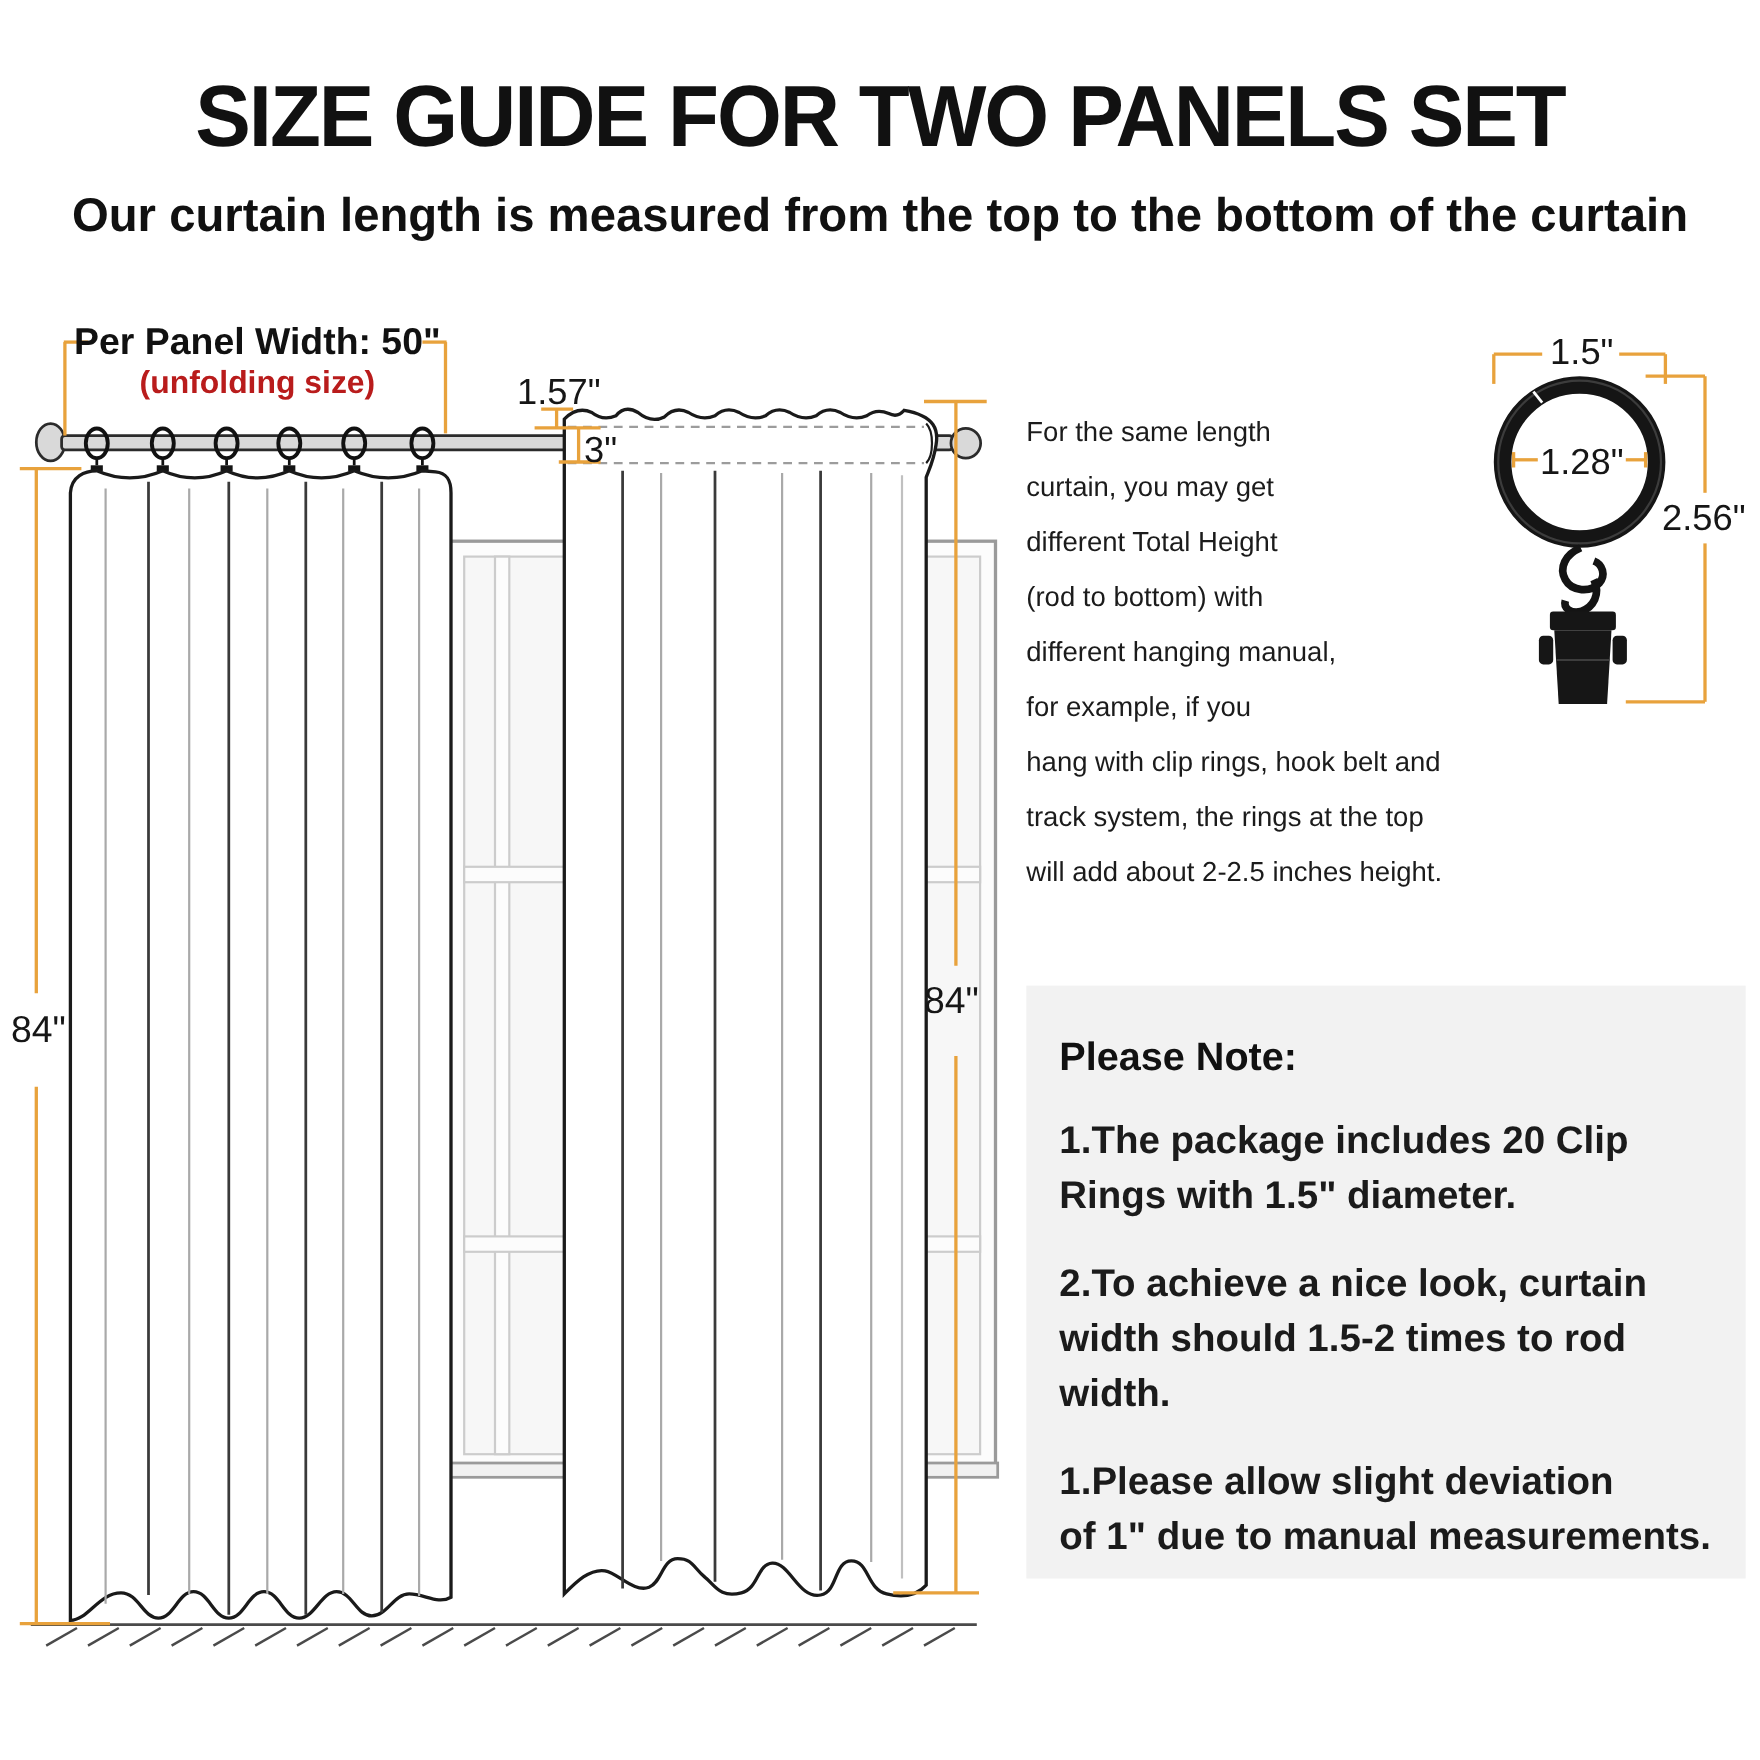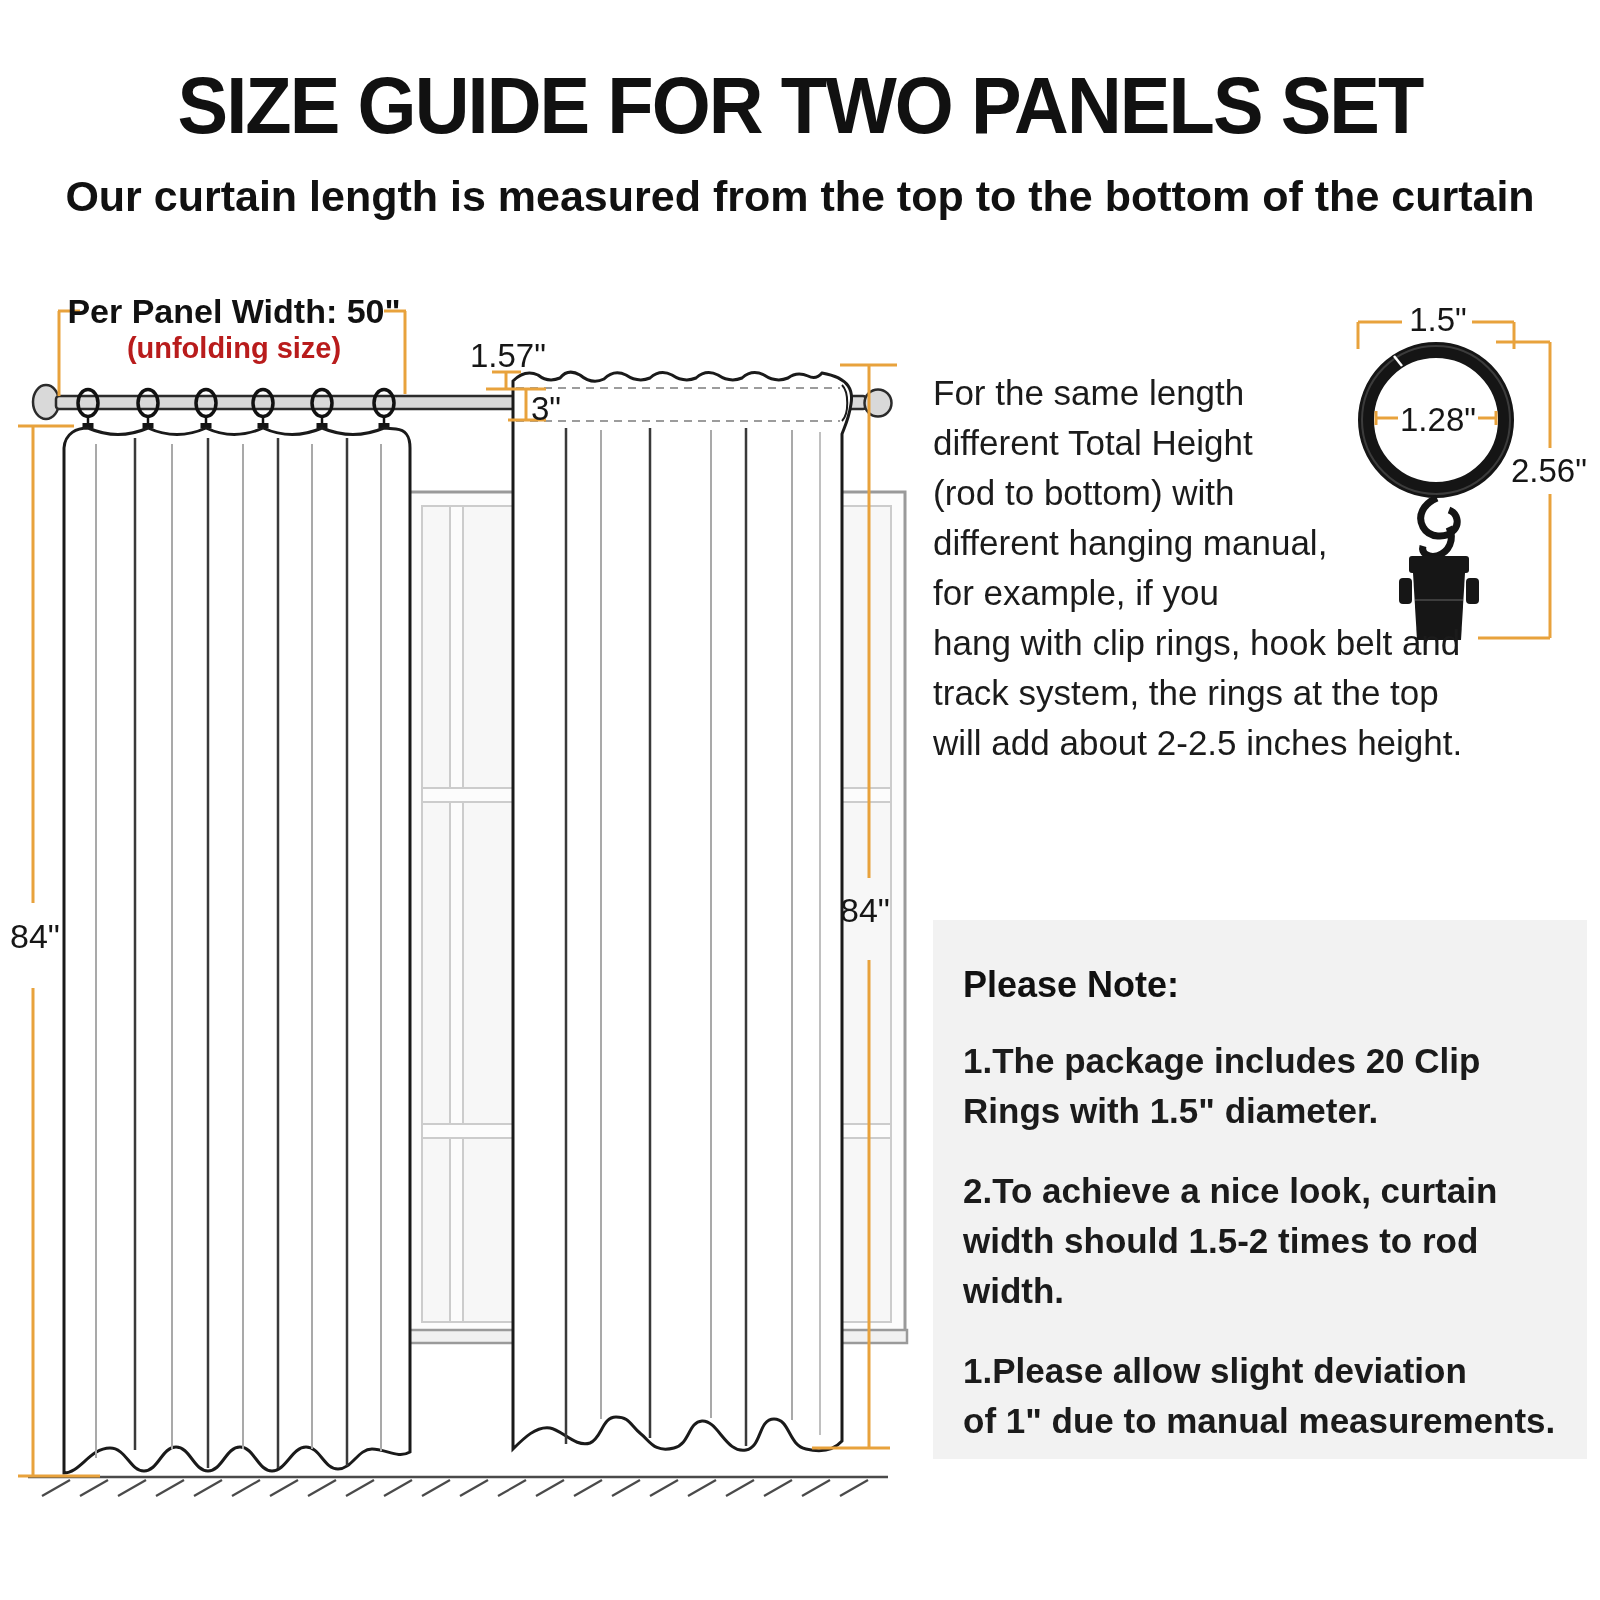--- a/index.html
+++ b/index.html
@@ -23,25 +23,25 @@
   .panel-width-label{
     left:62px;top:292px;width:344px;text-align:center;
     font-size:34px;font-weight:bold;color:#111;white-space:nowrap;
   }
   .panel-width-sub{
     left:62px;top:332px;width:344px;text-align:center;
     font-size:29px;font-weight:bold;color:#b91c1c;white-space:nowrap;
   }
   .desc{
     left:933px;top:368px;width:620px;
-    font-size:35px;line-height:50px;color:#1b1b1b;
+    font-size:25px;line-height:50px;color:#1b1b1b;
   }
   .desc-line{display:block;white-space:nowrap;}
   .note-box{
-    left:933px;top:920px;width:654px;height:539px;
+    left:933px;top:896px;width:654px;height:539px;
     background:#f2f2f2;box-sizing:border-box;padding:44px 30px 0 30px;
   }
   .note-heading{font-size:36px;font-weight:bold;color:#111;}
   .note-item{margin-top:30px;font-size:35px;line-height:50px;color:#1b1b1b;font-weight:bold;}
   .note-line{display:block;white-space:nowrap;}
   svg{position:absolute;overflow:visible;}
 </style>
 </head>
 <body>
 
@@ -256,20 +256,21 @@
 <div class="abs dim-label" style="left:531px;top:390px;">3"</div>
 <div class="abs dim-label" style="left:10px;top:917px;font-size:34px;">84"</div>
 <div class="abs dim-label" style="left:840px;top:891px;font-size:34px;">84"</div>
 
 <div class="abs dim-label" style="left:1395px;width:86px;text-align:center;top:301px;">1.5"</div>
 <div class="abs dim-label" style="left:1391px;width:94px;text-align:center;top:401px;">1.28"</div>
 <div class="abs dim-label" style="left:1511px;top:452px;">2.56"</div>
 
 <div class="abs desc">
   <span class="desc-line">For the same length</span>
+  <span class="desc-line">curtain, you may get</span>
   <span class="desc-line">different Total Height</span>
   <span class="desc-line">(rod to bottom) with</span>
   <span class="desc-line">different hanging manual,</span>
   <span class="desc-line">for example, if you</span>
   <span class="desc-line">hang with clip rings, hook belt and</span>
   <span class="desc-line">track system, the rings at the top</span>
   <span class="desc-line">will add about 2-2.5 inches height.</span>
 </div>
 
 <div class="abs note-box">

